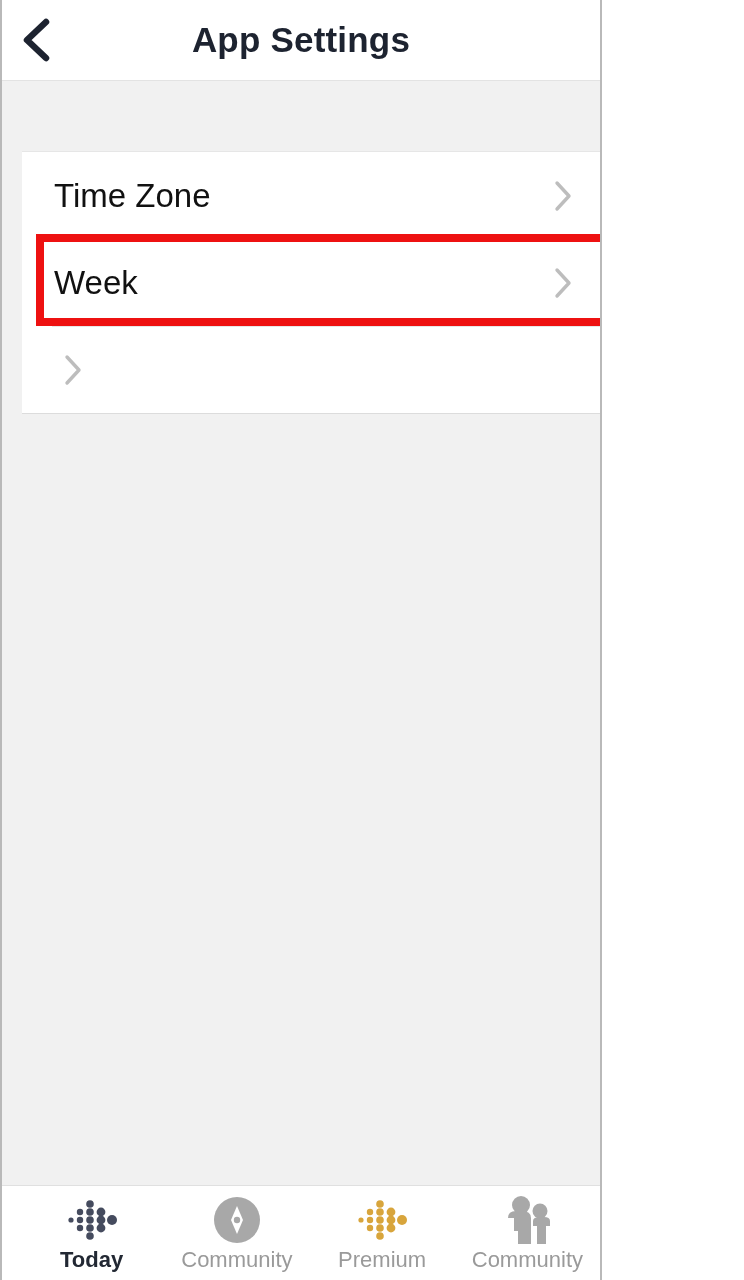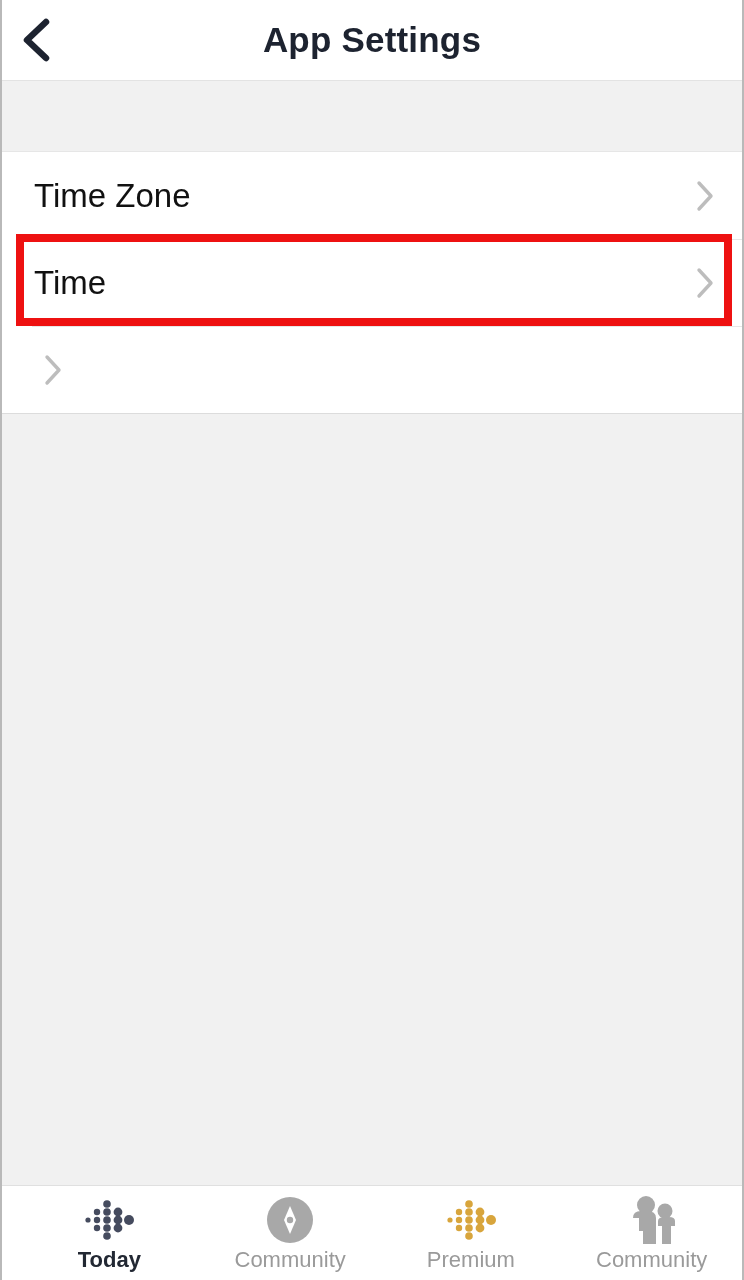--- a/index.html
+++ b/index.html
@@ -6,21 +6,21 @@
     margin: 0;
     padding: 0;
     background: #ffffff;
   }
   body {
     font-family: "Liberation Sans", sans-serif;
     -webkit-font-smoothing: antialiased;
   }
   .device {
     position: relative;
-    width: 744px;
+    width: 602px;
     height: 1280px;
     box-sizing: border-box;
     border-left: 2px solid #b9b9b9;
     border-right: 2px solid #b9b9b9;
     background: #f1f1f1;
     overflow: hidden;
     display: flex;
     flex-direction: column;
   }
 
@@ -55,20 +55,21 @@
     letter-spacing: 0.2px;
   }
 
   
   .content {
     flex: 1;
     background: #f1f1f1;
     display: flex;
     flex-direction: column;
     position: relative;
+    margin-left: 20px;
   }
   .gap-top {
     height: 70px;
     min-height: 70px;
     background: #f1f1f1;
   }
 
   .list {
     background: #ffffff;
     border-top: 1px solid #e6e6e6;
@@ -182,21 +183,21 @@
       <div class="row">
         <div class="row-label">Time Zone</div>
         <div class="row-chevron">
           <svg width="22" height="34" viewBox="0 0 22 34">
             <polyline points="5,4 17,17 5,30" fill="none" stroke="#bdbdbd" stroke-width="3.4" stroke-linecap="round" stroke-linejoin="round"></polyline>
           </svg>
         </div>
       </div>
 
       <div class="row">
-        <div class="row-label">Time</div>
+        <div class="row-label">Week</div>
         <div class="row-chevron">
           <svg width="22" height="34" viewBox="0 0 22 34">
             <polyline points="5,4 17,17 5,30" fill="none" stroke="#bdbdbd" stroke-width="3.4" stroke-linecap="round" stroke-linejoin="round"></polyline>
           </svg>
         </div>
       </div>
 
 
       <div class="row">
         <div class="row-chevron">

